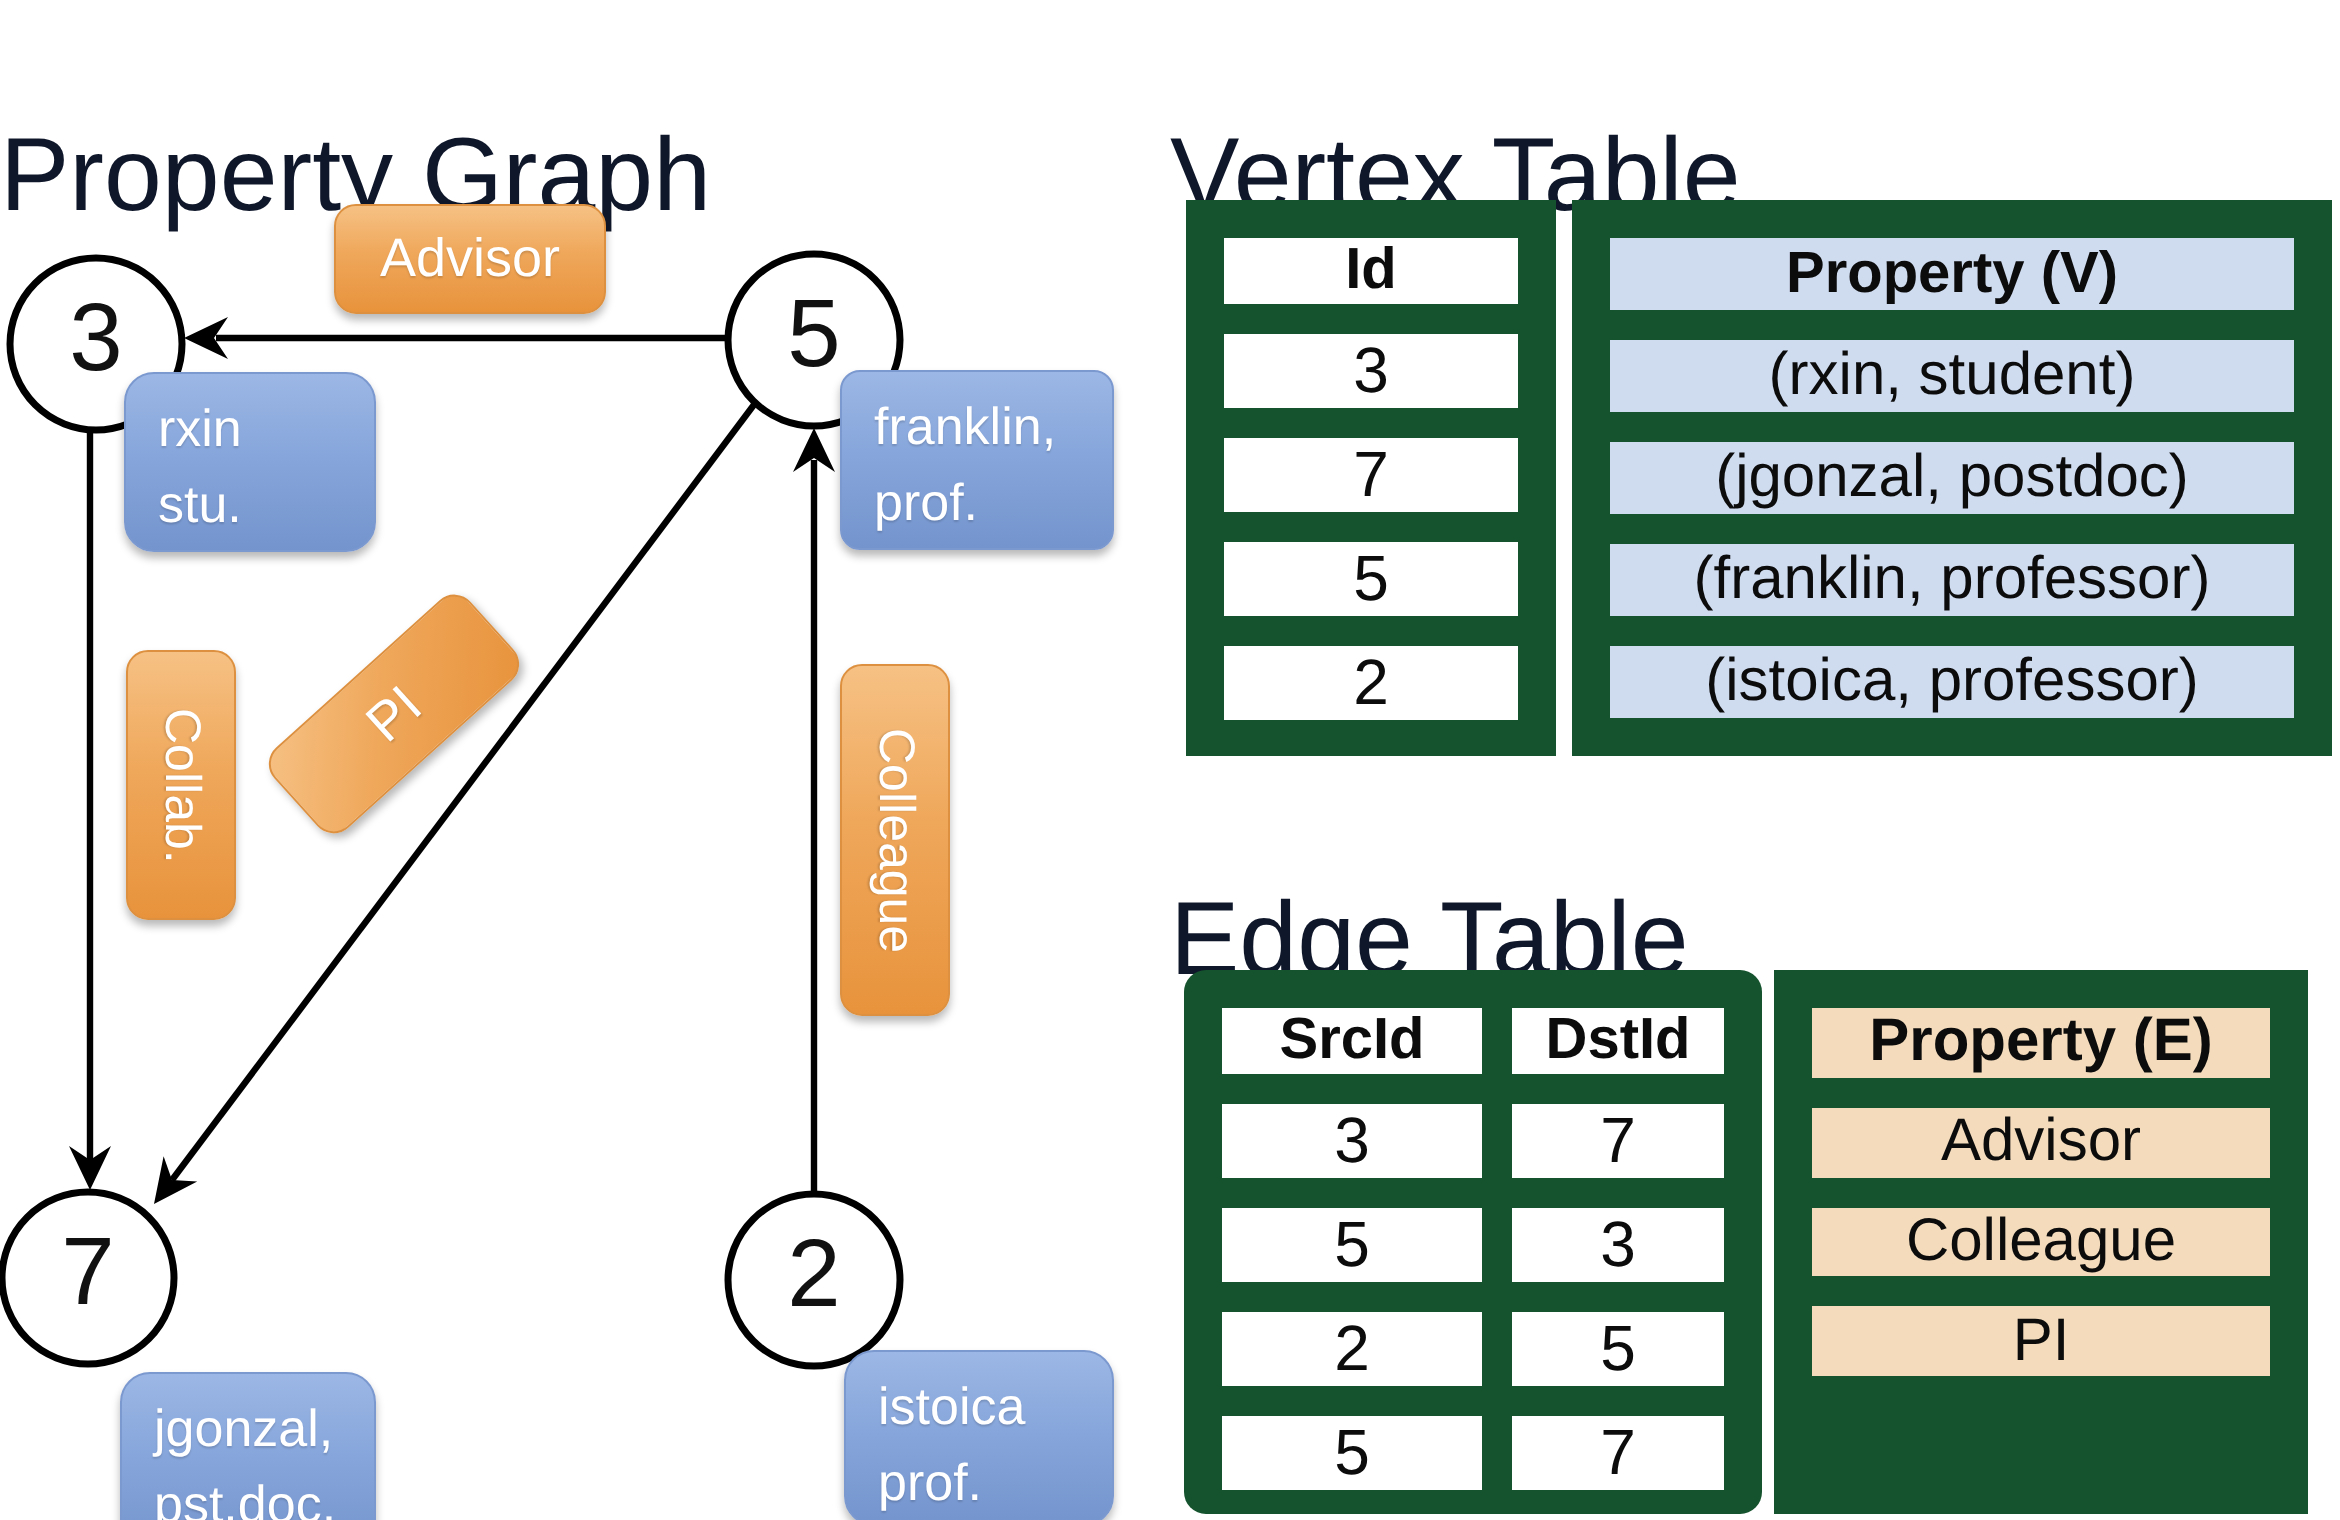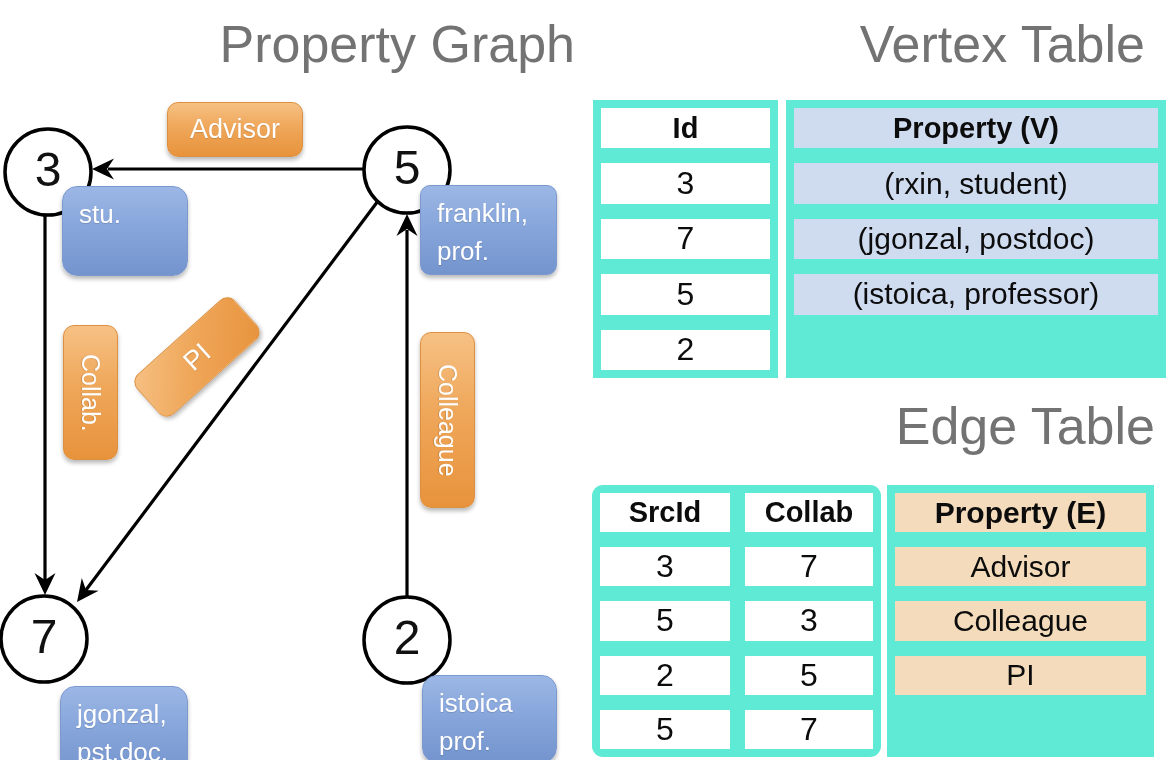--- a/index.html
+++ b/index.html
@@ -1,22 +1,22 @@
 <!DOCTYPE html>
 <html><head>
 <meta charset="utf-8">
 <style>
   html,body{margin:0;padding:0;background:#fff;}
   #stage{
     position:relative;width:1170px;height:760px;overflow:hidden;background:#fff;
     font-family:"Liberation Sans",sans-serif;color:#111;
   }
   .title{
-    position:absolute;text-align:right;font-size:52px;font-weight:400;
-    letter-spacing:0px;color:#737373;white-space:nowrap;
+    position:absolute;text-align:left;font-size:52px;font-weight:400;
+    letter-spacing:0px;color:#0f172a;white-space:nowrap;margin-top:44px;
   }
   #graph-title{left:0;top:14px;width:575px;}
   #vertex-title{left:585px;top:14px;width:560px;}
   #edge-title{left:585px;top:396px;width:570px;}
 
   
   #graph-svg{position:absolute;left:0;top:0;}
 
   
   .node-id{
@@ -45,21 +45,21 @@
     box-sizing:border-box;
   }
   .edge-label.vertical{writing-mode:vertical-rl;font-size:25px;}
   #edge-label-pi{
     background:linear-gradient(136deg,#f6c184 0%,#efa75a 45%,#e8933c 100%);
     transform:rotate(-42deg);
   }
 
   
   .tbl{
-    position:absolute;background:#5eead4;display:grid;gap:15px;padding:8px;
+    position:absolute;background:#14532d;display:grid;gap:15px;padding:19px;
     box-sizing:border-box;grid-template-rows:repeat(5,1fr);
   }
   .tbl .cell{
     background:#fff;display:flex;align-items:center;justify-content:center;
     font-size:32px;color:#0c0c0c;white-space:nowrap;
   }
   .tbl .cell.head{font-weight:bold;font-size:29px;}
   .tbl.vprop .cell{background:#cfdbef;font-size:30px;}
   .tbl.vprop .cell.head{font-size:29px;}
   .tbl.eprop .cell{background:#f3dbbb;font-size:30px;}
@@ -95,20 +95,21 @@
     <circle cx="44" cy="639" r="43" fill="#fff" stroke="#000" stroke-width="3.5"></circle>
     <circle cx="407" cy="640" r="43" fill="#fff" stroke="#000" stroke-width="3.5"></circle>
   </svg>
 
   <div class="node-id" style="left:48px;top:172px;">3</div>
   <div class="node-id" style="left:407px;top:170px;">5</div>
   <div class="node-id" style="left:44px;top:639px;">7</div>
   <div class="node-id" style="left:407px;top:640px;">2</div>
 
   <div class="node-box" style="left:62px;top:186px;width:126px;height:90px;">
+    <div>rxin</div>
     <div>stu.</div>
   </div>
   <div class="node-box" style="left:420px;top:185px;width:137px;height:90px;border-radius:10px;">
     <div>franklin,</div>
     <div>prof.</div>
   </div>
   <div class="node-box" style="left:60px;top:650px;width:128px;height:90px;margin-top:36px;">
     <div>jgonzal,</div>
     <div>pst.doc.</div>
   </div>
@@ -127,26 +128,27 @@
     <div class="cell">3</div>
     <div class="cell">7</div>
     <div class="cell">5</div>
     <div class="cell">2</div>
   </div>
 
   <div class="tbl vprop" id="vertex-prop-table">
     <div class="cell head">Property (V)</div>
     <div class="cell">(rxin, student)</div>
     <div class="cell">(jgonzal, postdoc)</div>
+    <div class="cell">(franklin, professor)</div>
     <div class="cell">(istoica, professor)</div>
   </div>
 
   <div class="tbl" id="edge-ids-table">
     <div class="cell head">SrcId</div>
-    <div class="cell head">Collab</div>
+    <div class="cell head">DstId</div>
     <div class="cell">3</div>
     <div class="cell">7</div>
     <div class="cell">5</div>
     <div class="cell">3</div>
     <div class="cell">2</div>
     <div class="cell">5</div>
     <div class="cell">5</div>
     <div class="cell">7</div>
   </div>
 

